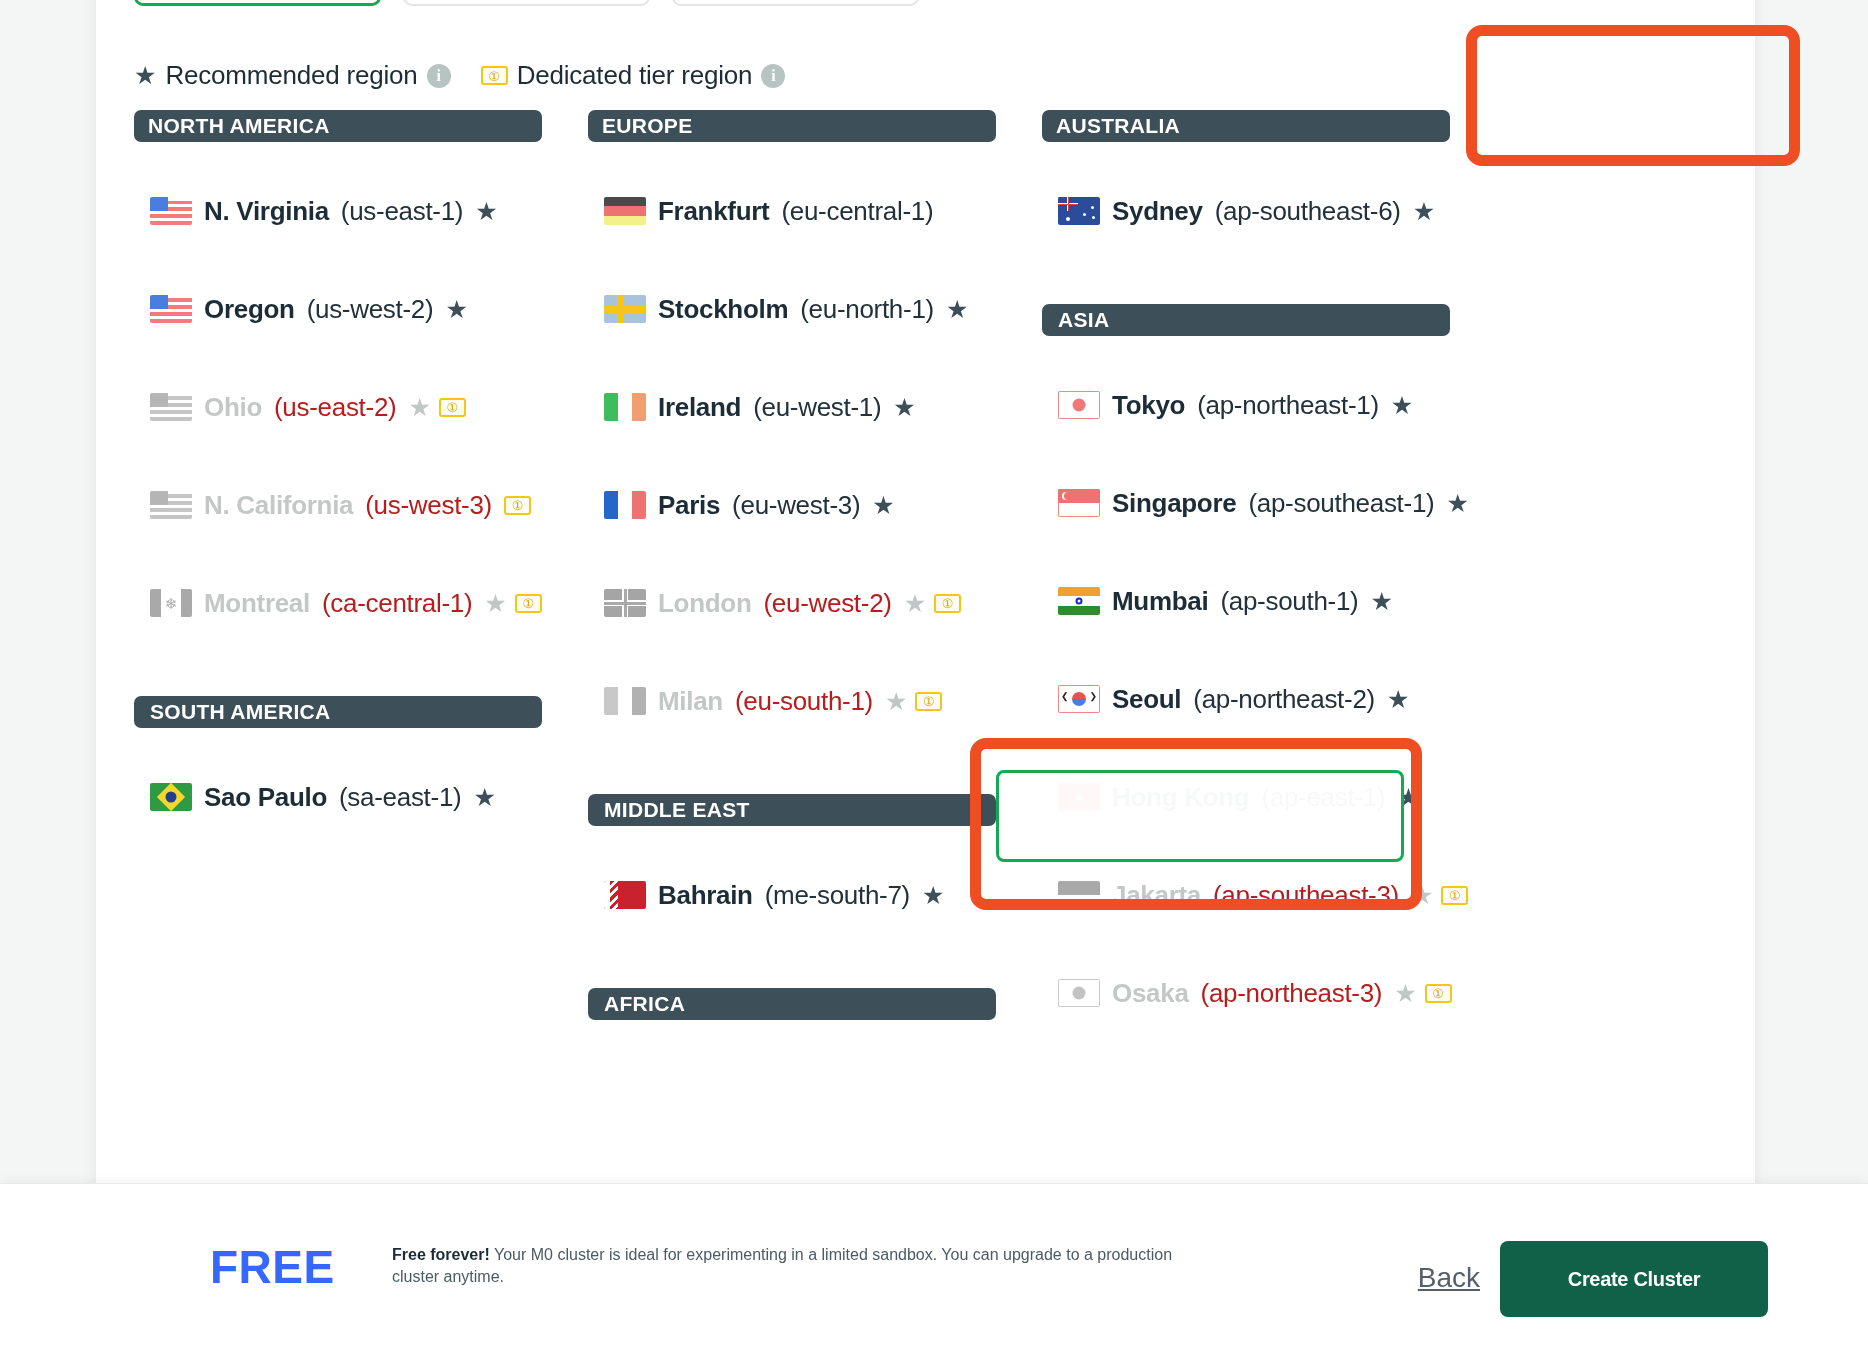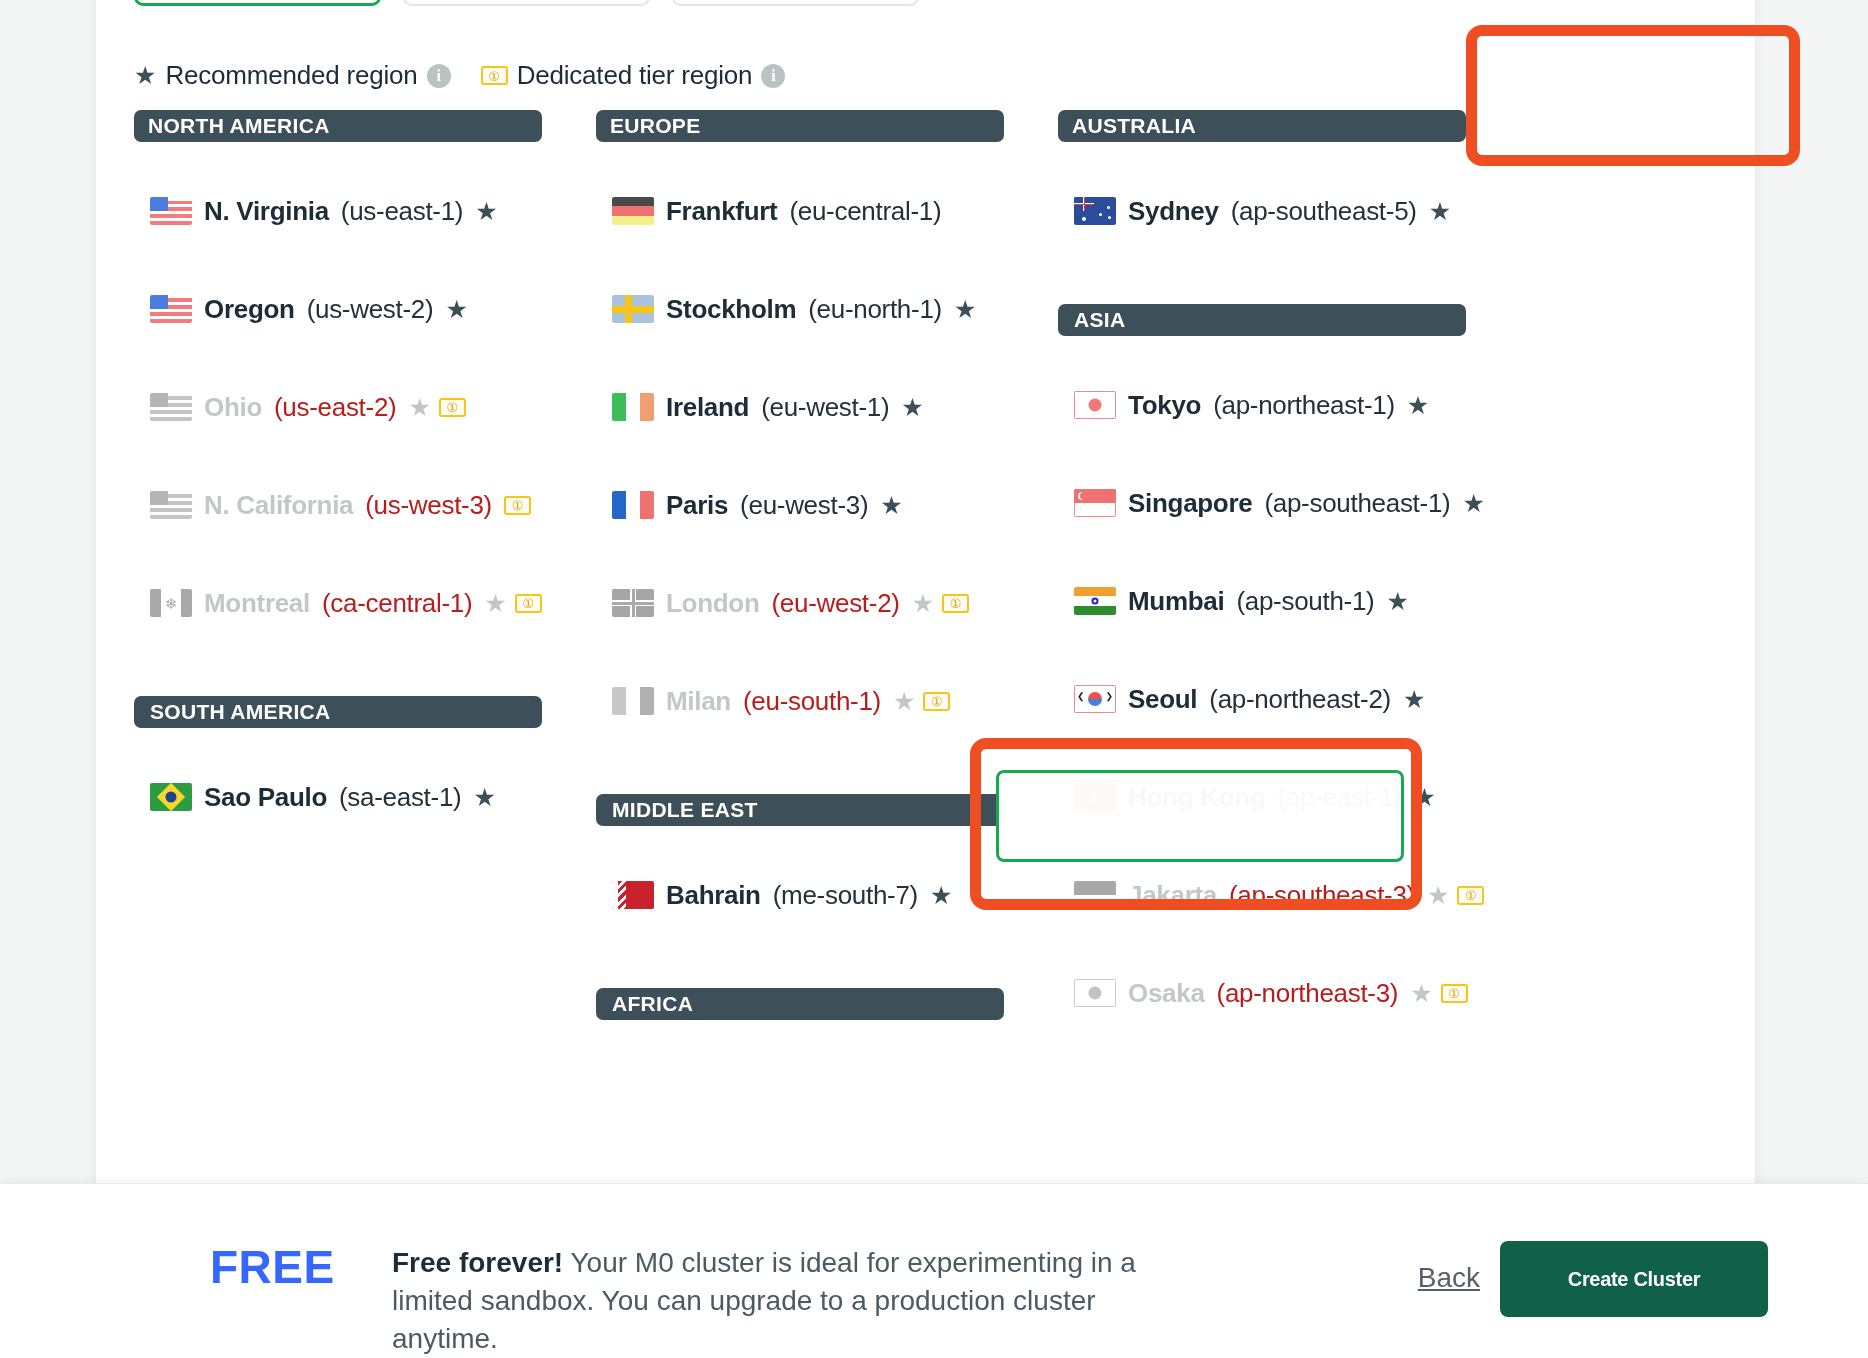--- a/index.html
+++ b/index.html
@@ -69,21 +69,21 @@
     transform:translateY(-50%); text-align:center;
     font-size:13px; color:#d9a406; line-height:1;
   }
 
   
   .columns {
     position: absolute;
     left: 38px; top: 150px;
     width: 1580px;
     display: flex;
-    gap: 32px;
+    gap: 24px;
   }
   .col { width: 408px; }
   .col.c2 { margin-left: 22px; }
   .col.c3 { margin-left: 22px; }
 
   .group-header {
     height: 32px;
     background: #3d4f58;
     border-radius: 7px;
     color: #ffffff;
@@ -151,21 +151,21 @@
     z-index: 7;
   }
   .free-badge {
     position: absolute; left: 210px; top: 56px;
     font-size: 46px; font-weight: 800; color: #3668ff;
     letter-spacing: 0.5px;
     font-family: "Liberation Sans", sans-serif;
   }
   .free-desc {
     position: absolute; left: 392px; top: 60px; width: 800px;
-    font-size: 28px; color: #4a5b63; line-height: 1.35;
+    font-size: 16px; color: #4a5b63; line-height: 1.35;
   }
   .free-desc b { color:#1c2d38; font-weight:700; }
   .back-link {
     position: absolute; right: 388px; top: 78px;
     font-size: 28px; color: #566069;
     text-decoration: underline;
   }
   .create-btn {
     position: absolute; right: 100px; top: 57px;
     width: 268px; height: 76px;
@@ -406,21 +406,21 @@
                 <span style="position:absolute;left:0;top:6px;width:20px;height:2px;background:#fff;"></span>
                 <span style="position:absolute;left:9px;top:0;width:2px;height:14px;background:#fff;"></span>
                 <span style="position:absolute;left:0;top:6.5px;width:20px;height:1px;background:#e04040;"></span>
                 <span style="position:absolute;left:9.5px;top:0;width:1px;height:14px;background:#e04040;"></span>
                 <span style="position:absolute;right:6px;top:9px;width:3px;height:3px;border-radius:50%;background:#fff;"></span>
                 <span style="position:absolute;right:14px;top:16px;width:3px;height:3px;border-radius:50%;background:#fff;"></span>
                 <span style="position:absolute;right:5px;top:19px;width:3px;height:3px;border-radius:50%;background:#fff;"></span>
                 <span style="position:absolute;left:8px;top:20px;width:4px;height:4px;border-radius:50%;background:#fff;"></span>
               </span>
               <span class="rname">Sydney</span>
-              <span class="rcode">(ap-southeast-5)</span>
+              <span class="rcode">(ap-southeast-6)</span>
               <span class="badges">
                 <span class="star">★</span>
               </span>
             </div>
           </div>
         <div class="group-header mt">ASIA</div>
         <div id="as-list">
             <div class="region-row">
               <span class="flag">
                 <span style="position:absolute;inset:0;background:#fff;border:1.5px solid #f08a8a;"></span>

